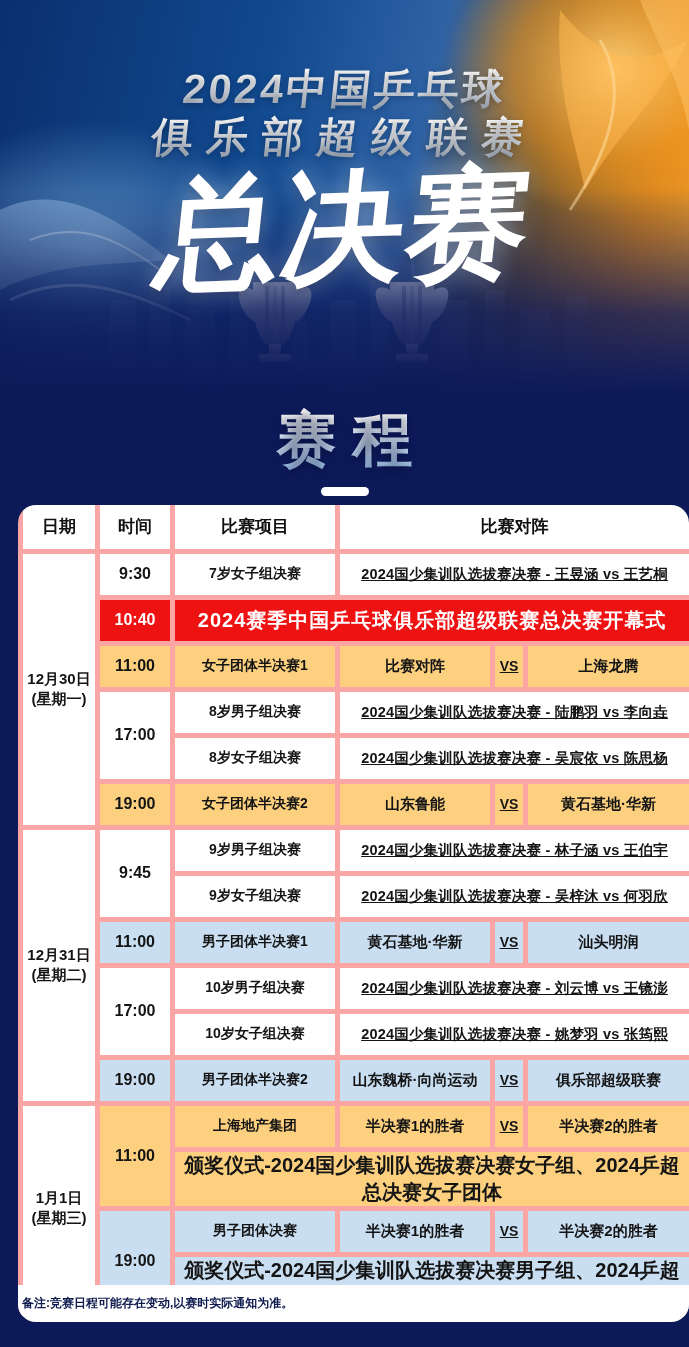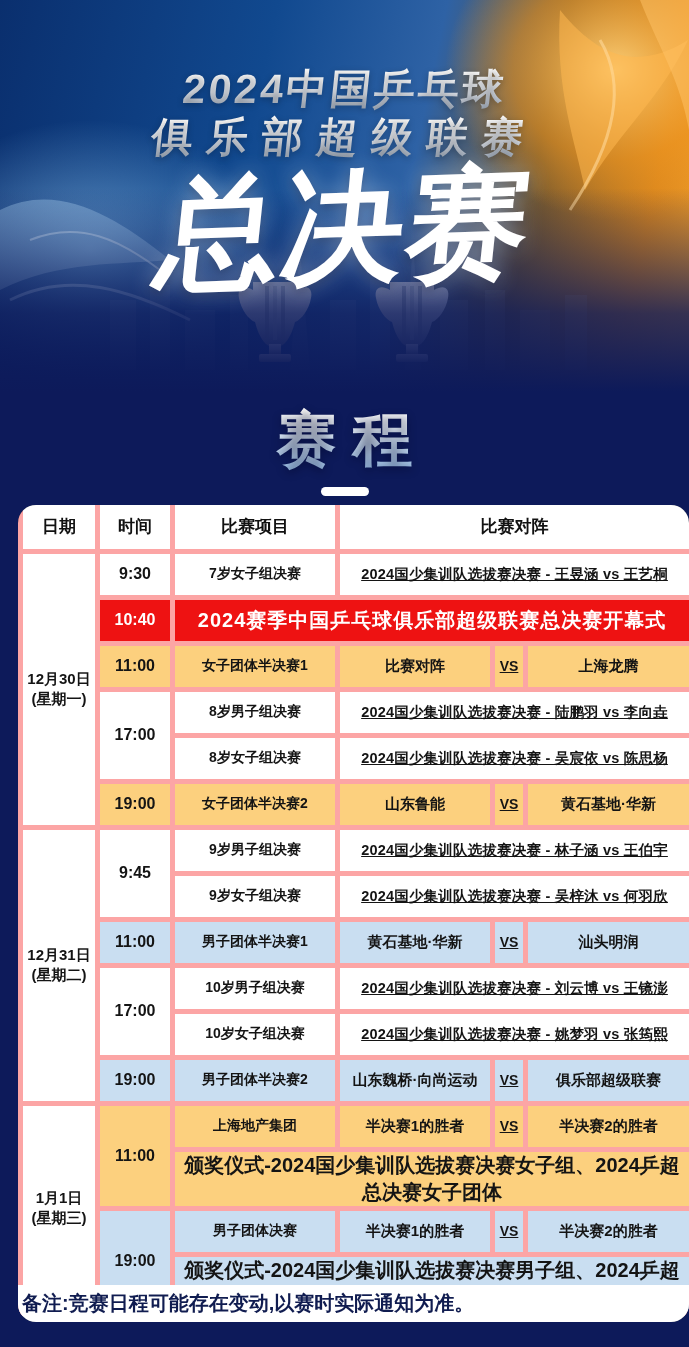--- a/index.html
+++ b/index.html
@@ -62,21 +62,21 @@
   td.vs-cell{font-size:14px;text-decoration:underline;}
   tr.c-white td{background:#ffffff;}
   tr.c-red td{background:#ee1212;color:#ffffff;}
   tr.c-orange td{background:#fcd07e;}
   tr.c-blue td{background:#c9def1;}
   td.red-ceremony{font-size:20px;letter-spacing:1px;color:#ffffff;}
   td.award-cell{font-size:20px;}
   .note{
     position:absolute;left:0;bottom:0;width:100%;height:37px;background:#ffffff;
     display:flex;align-items:center;
-    font-size:20px;font-weight:bold;color:#101c50;padding-left:4px;box-sizing:border-box;
+    font-size:12px;font-weight:bold;color:#101c50;padding-left:4px;box-sizing:border-box;
   }
 </style>
 </head>
 <body>
 
 <div class="hero">
   <svg class="hero-art" width="689" height="392" viewBox="0 0 689 392">
     <defs>
       <radialGradient id="phx" cx="50%" cy="50%" r="50%">
         <stop offset="0%" stop-color="#ffd27a" stop-opacity="0.95"></stop>

